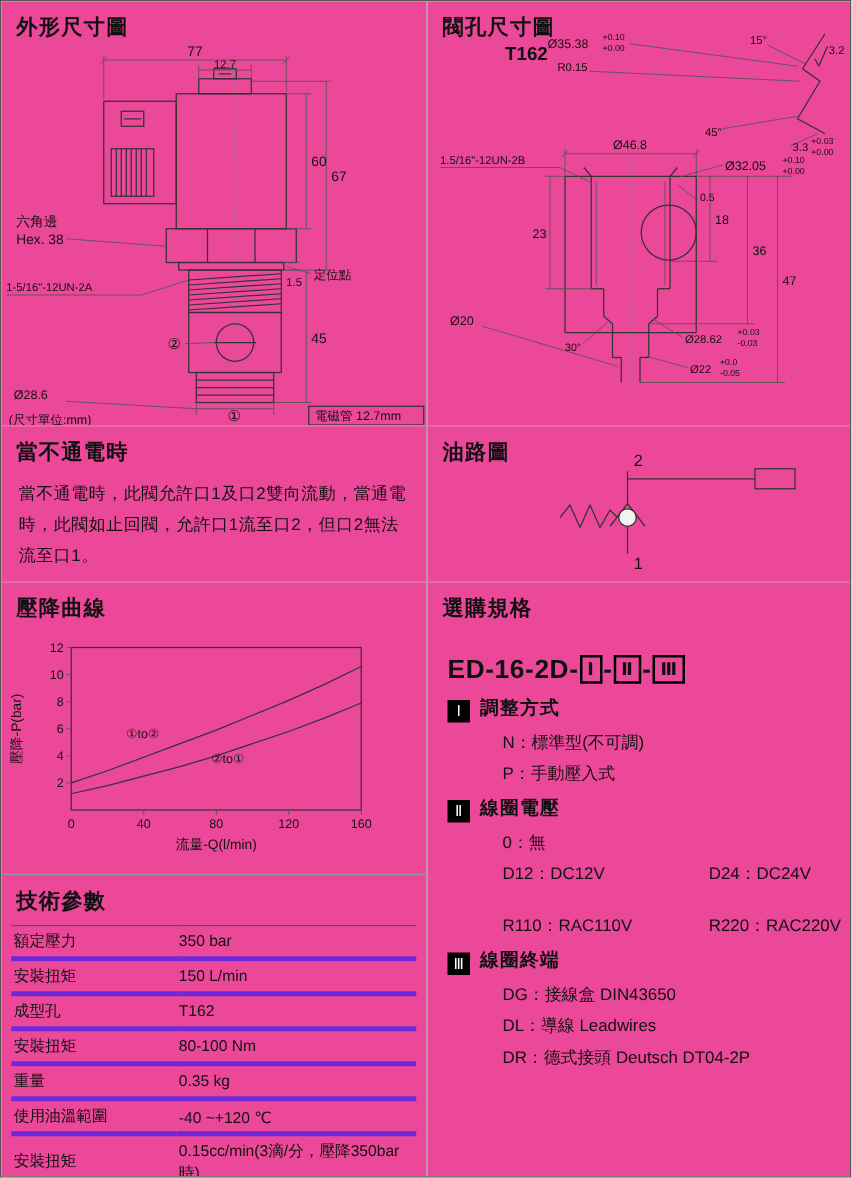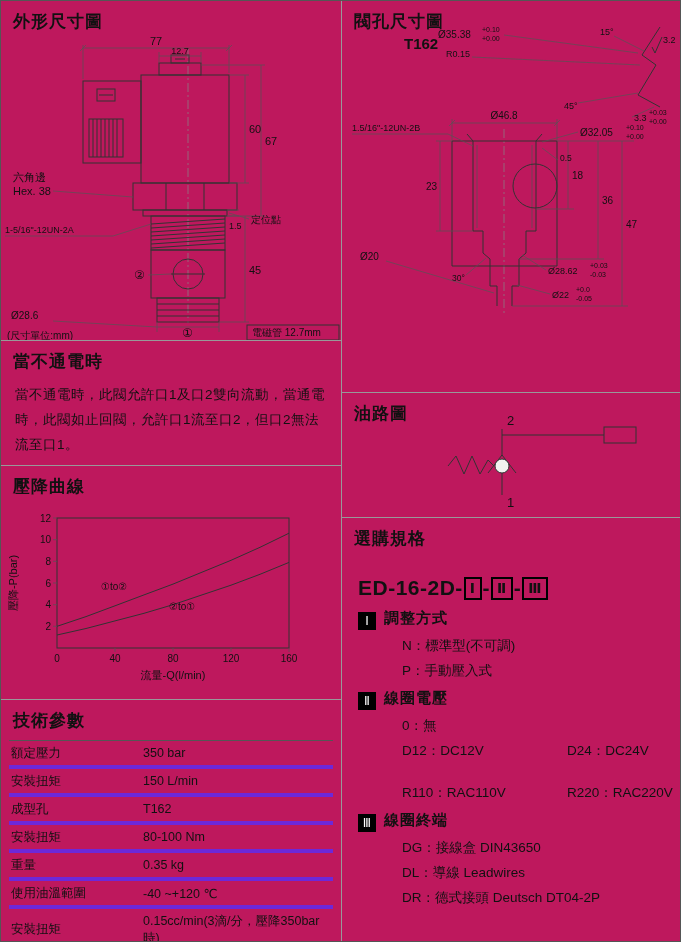--- a/index.html
+++ b/index.html
@@ -2,21 +2,21 @@
 <html><head>
 <meta charset="utf-8">
 <style>
   *{margin:0;padding:0;box-sizing:border-box}
   html,body{background:#9a9a9a}
   body{font-family:"Liberation Sans","DejaVu Sans",sans-serif;color:#111}
   .page{width:681px;height:942px;background:#f2f2f0;border:1px solid #555;display:flex;overflow:hidden}
   .col{display:flex;flex-direction:column;height:100%}
   .col.left{width:341px;border-right:1px solid #999}
   .col.right{flex:1}
-  .panel{position:relative;border-bottom:1px solid #999;overflow:hidden;background:#be185d}
+  .panel{position:relative;border-bottom:1px solid #999;overflow:hidden;background:#ec4899}
   .panel.last{border-bottom:none;flex:1}
   h2.ptitle{font-size:17px;font-weight:700;letter-spacing:1px;padding:9px 0 0 12px;position:relative;z-index:2}
   svg{display:block}
   svg.abs{position:absolute;left:0;top:0;z-index:1}
   .ln{stroke:#333;stroke-width:1;fill:none}
   .thin{stroke:#555;stroke-width:0.7;fill:none}
   .cl{stroke:#888;stroke-width:0.7;stroke-dasharray:9 3 2 3;fill:none}
   text.d{fill:#111}
   .t13{font-size:13px}.t12{font-size:12px}.t11{font-size:11px}.t10{font-size:10px}
   .t9{font-size:9px}.t8{font-size:8.5px}.t7{font-size:7px}
@@ -238,21 +238,21 @@
               <td>25μm(建議或更佳)</td>
             </tr>
 
         </tbody>
       </table>
     </section>
   </div>
 
   <div class="col right">
 
-    <section class="panel" style="height:392px">
+    <section class="panel" style="height:340px">
       <h2 class="ptitle">閥孔尺寸圖</h2>
       <div class="model-code">T162</div>
       <svg class="abs" width="338" height="340" viewBox="0 0 338 340">
         <g>
           <line class="cl" x1="162" y1="128" x2="162" y2="312"></line>
         </g>
         <g class="ln">
           <line x1="110" y1="140" x2="215" y2="140"></line>
           <line x1="110" y1="140" x2="110" y2="265"></line>
           <line x1="110" y1="265" x2="215" y2="265"></line>

